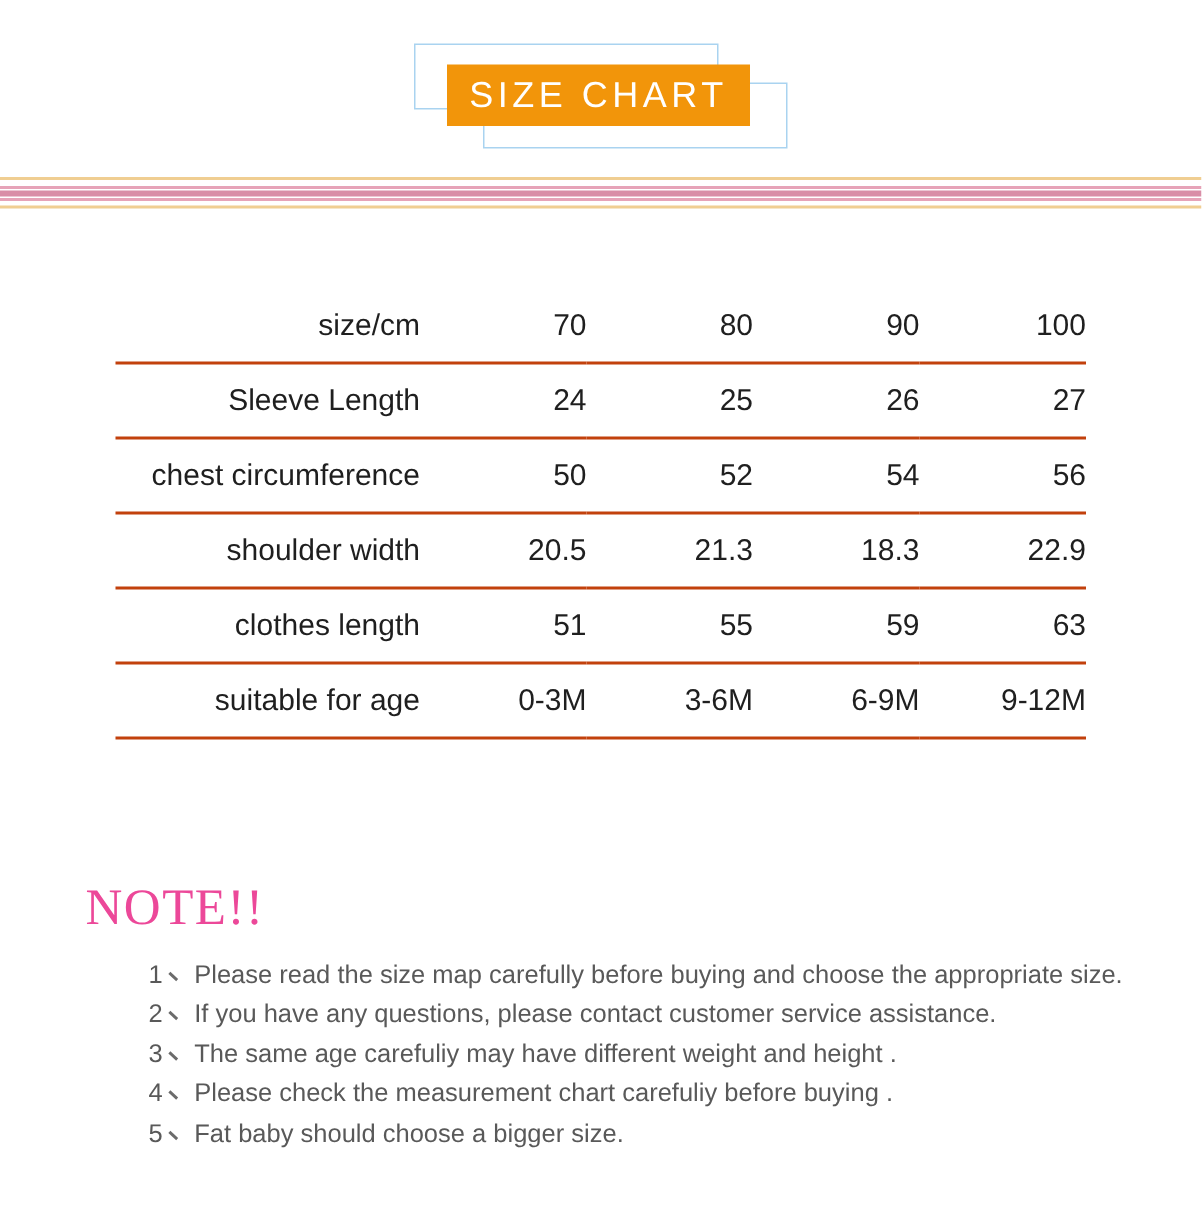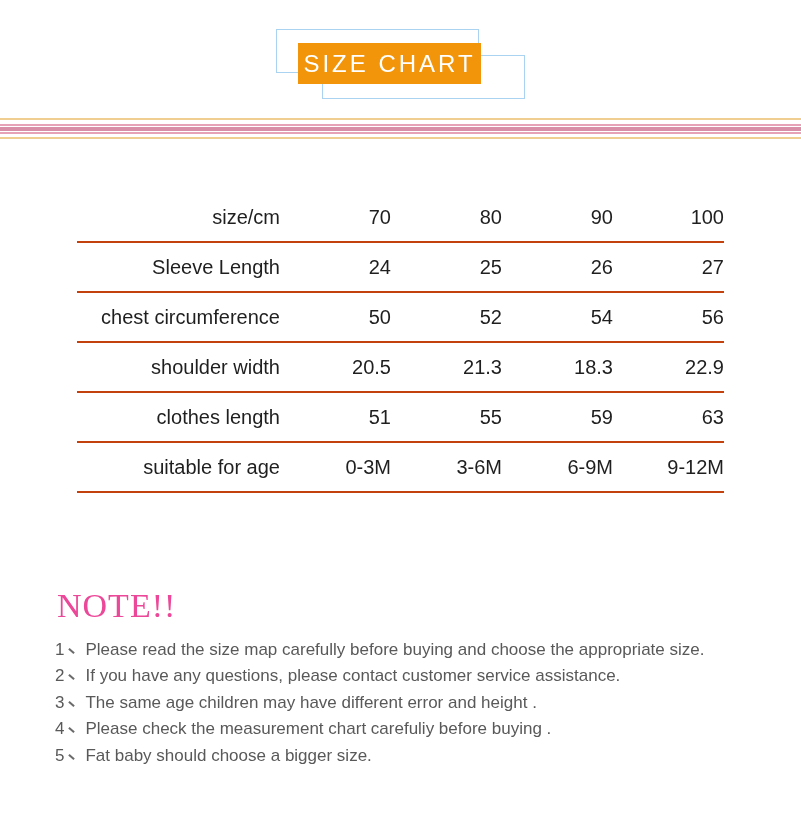--- a/index.html
+++ b/index.html
@@ -14,21 +14,21 @@
   
   .banner-outline {
     position: absolute;
     border: 1px solid #A9D3F0;
     background: transparent;
   }
   .banner-outline.a { left: 276px; top: 29px; width: 201px; height: 42px; }
   .banner-outline.b { left: 322px; top: 55px; width: 201px; height: 42px; }
   .banner-orange {
     position: absolute;
-    left: 298px; top: 43px; width: 183px; height: 41px;
+    left: 298px; top: 43px; width: 202px; height: 41px;
     background: #F2950A;
     color: #ffffff;
     display: flex; align-items: center; justify-content: center;
     font-size: 24px;
     letter-spacing: 3px;
   }
 
   
   .stripes { position: absolute; left: 0; top: 118px; width: 801px; }
   .stripe { width: 100%; }
@@ -74,20 +74,21 @@
   .notes {
     position: absolute;
     left: 55px; top: 637px;
     font-size: 17px;
     color: #595959;
   }
   .note-line {
     height: 26.4px;
     line-height: 26.4px;
     white-space: nowrap;
+    margin-left: 44px;
   }
   .note-num { display: inline-block; }
   .enum-mark {
     display: inline-block;
     width: 7px; height: 2px;
     background: #6B6B6B;
     transform: rotate(42deg);
     margin: 0 10px 3px 4px;
   }
 </style>
@@ -165,21 +166,21 @@
 <div class="note-heading">NOTE!!</div>
 
 <div class="notes">
   <div class="note-line">
     <span class="note-num">1</span><span class="enum-mark"></span><span>Please read the size map carefully before buying and choose the appropriate size.</span>
   </div>
   <div class="note-line">
     <span class="note-num">2</span><span class="enum-mark"></span><span>If you have any questions, please contact customer service assistance.</span>
   </div>
   <div class="note-line">
-    <span class="note-num">3</span><span class="enum-mark"></span><span>The same age children may have different error and height .</span>
+    <span class="note-num">3</span><span class="enum-mark"></span><span>The same age carefuliy may have different weight and height .</span>
   </div>
   <div class="note-line">
     <span class="note-num">4</span><span class="enum-mark"></span><span>Please check  the  measurement chart carefuliy before buying .</span>
   </div>
   <div class="note-line">
     <span class="note-num">5</span><span class="enum-mark"></span><span>Fat baby should choose a bigger size.</span>
   </div>
 </div>
 
 </body></html>

